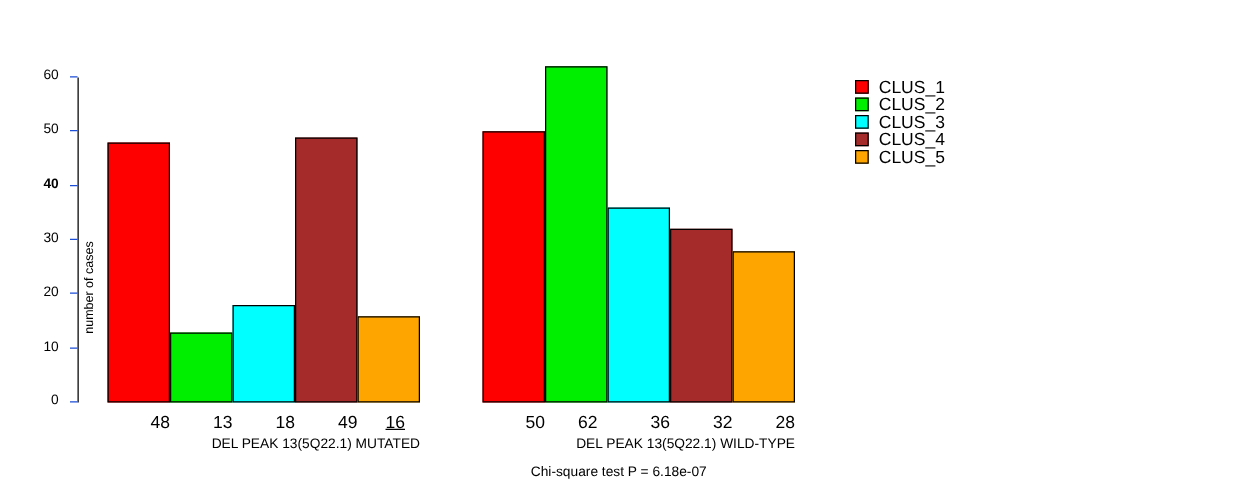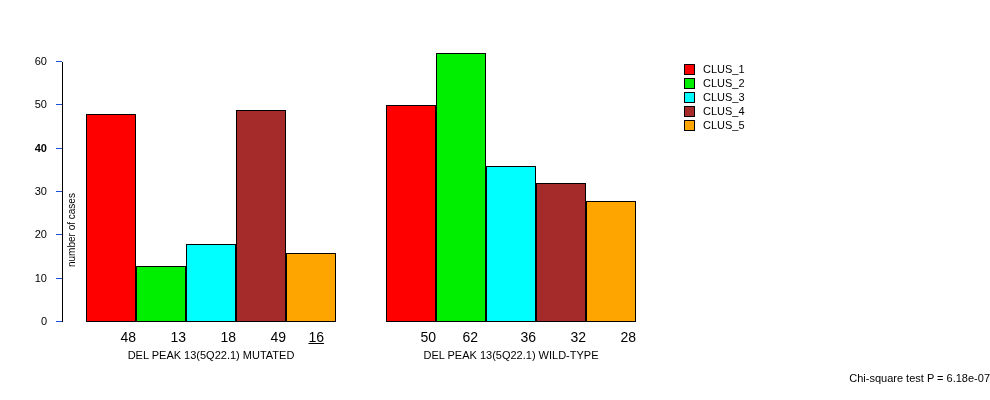--- a/index.html
+++ b/index.html
@@ -83,21 +83,21 @@
     position: absolute;
     top: 268px;
     font-size: 14px;
     text-align: right;
     line-height: 1;
   }
   .group-label {
     position: absolute;
     top: 288px;
     font-size: 11px;
-    text-align: center;
+    text-align: right;
     line-height: 1;
     white-space: nowrap;
   }
   
   #legend {
     position: absolute;
     left: 684px;
     top: 62px;
   }
   .legend-row {
@@ -108,32 +108,32 @@
   }
   .legend-swatch {
     width: 11px;
     height: 11px;
     border: 1px solid #000000;
     box-sizing: border-box;
     flex: 0 0 auto;
   }
   .legend-label {
     margin-left: 8px;
-    font-size: 11px;
+    font-size: 14px;
     line-height: 1;
     white-space: nowrap;
     text-align: right;
   }
   
   .footer-note {
     position: absolute;
     left: 0;
     top: 372px;
     width: 990px;
-    text-align: right;
+    text-align: center;
     font-size: 11px;
   }
 </style>
 </head>
 <body>
 
 <div id="root">
 
 
   <div id="plot">

